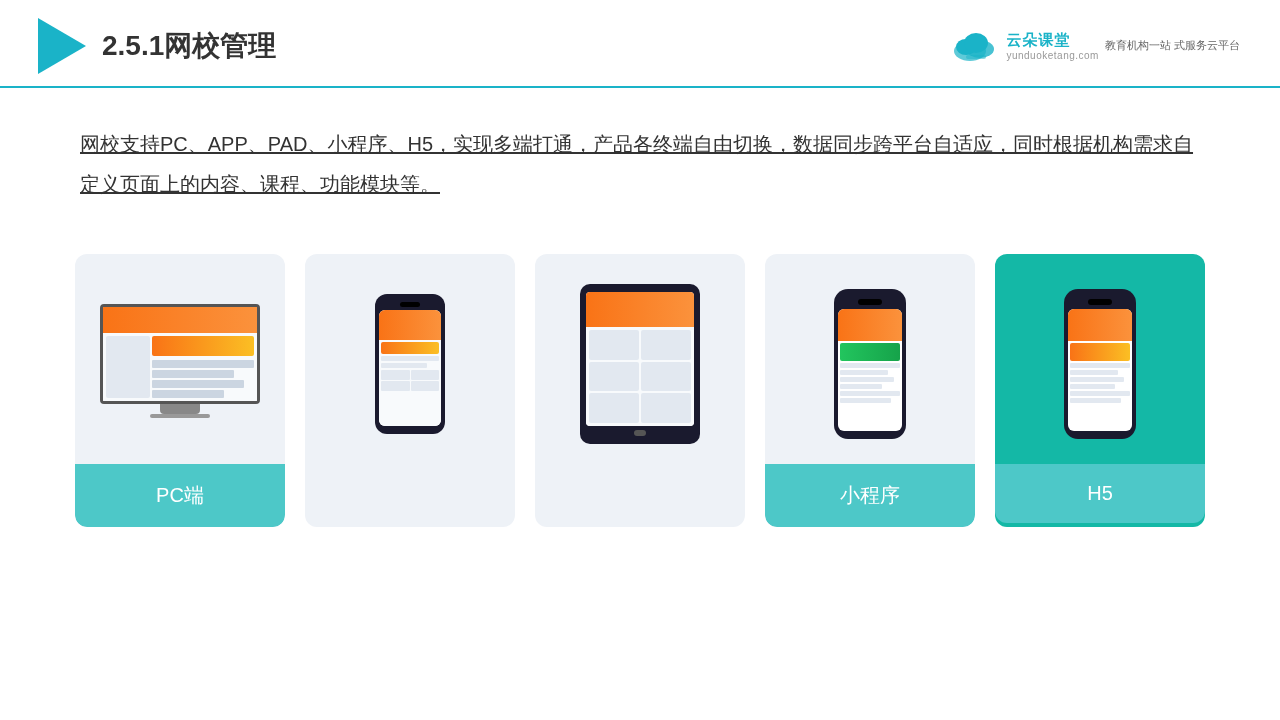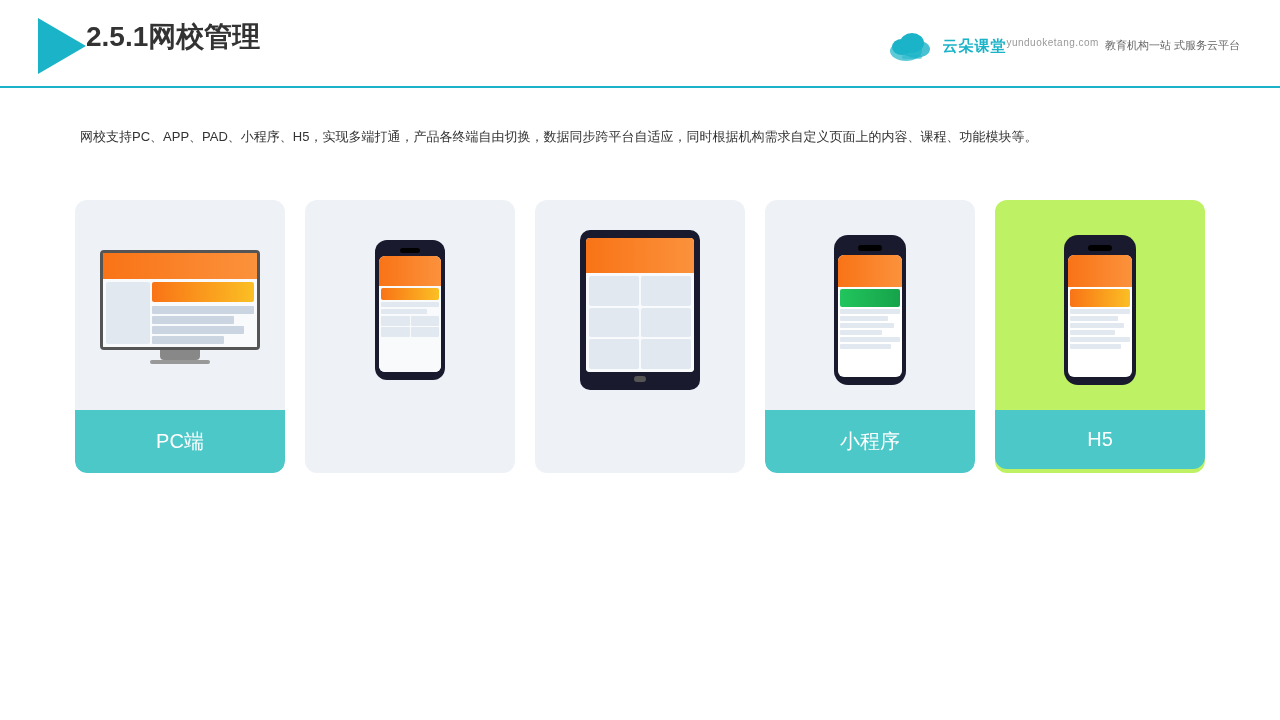--- a/index.html
+++ b/index.html
@@ -15,20 +15,22 @@
     
     .header {
       display: flex;
       align-items: center;
       justify-content: space-between;
       padding: 18px 40px 12px 30px;
       border-bottom: 2px solid #1ab3c8;
     }
     .header-left {
       display: flex;
+      align-items: center;
+      gap: 16px;
       padding-left: 8px;
     }
     .logo-triangle {
       width: 0;
       height: 0;
       border-style: solid;
       border-width: 28px 0 28px 48px;
       border-color: transparent transparent transparent #1ab3c8;
     }
     .page-title {
@@ -50,21 +52,21 @@
       position: relative;
       width: 52px;
       height: 38px;
     }
     .cloud-svg {
       width: 52px;
       height: 38px;
     }
     .brand-text {
       display: flex;
-      flex-direction: row;
+      flex-direction: column;
       align-items: flex-start;
       text-align: center;
     }
     .brand-name {
       font-size: 15px;
       font-weight: bold;
       color: #1ab3c8;
       letter-spacing: 1px;
     }
     .brand-url {
@@ -76,23 +78,24 @@
       font-size: 11px;
       color: #666;
       white-space: nowrap;
       line-height: 1.4;
       text-align: center;
     }
 
     
     .description {
       padding: 36px 80px 20px 80px;
-      font-size: 13px;
+      font-size: 20px;
       color: #333;
       line-height: 2;
+      text-decoration: underline;
     }
 
     
     .cards-container {
       display: flex;
       justify-content: center;
       gap: 20px;
       padding: 20px 60px;
       margin-top: 10px;
     }
@@ -483,21 +486,21 @@
               <div class="tall-phone-row"></div>
               <div class="tall-phone-row" style="width:85%"></div>
             </div>
           </div>
         </div>
       </div>
     </div>
     <div class="card-label">小程序</div>
   </div>
 
-  <div class="card" style="background:#bef264;">
+  <div class="card" style="background:#14b8a6;">
     <div class="card-image-area">
       <div class="tall-phone">
         <div class="tall-phone-notch"></div>
         <div class="tall-phone-screen">
           <div class="tall-phone-top"></div>
           <div class="tall-phone-body">
             <div class="tall-phone-banner" style="background: linear-gradient(90deg,#f97316,#fbbf24);"></div>
             <div class="tall-phone-rows">
               <div class="tall-phone-row"></div>
               <div class="tall-phone-row" style="width:80%"></div>

